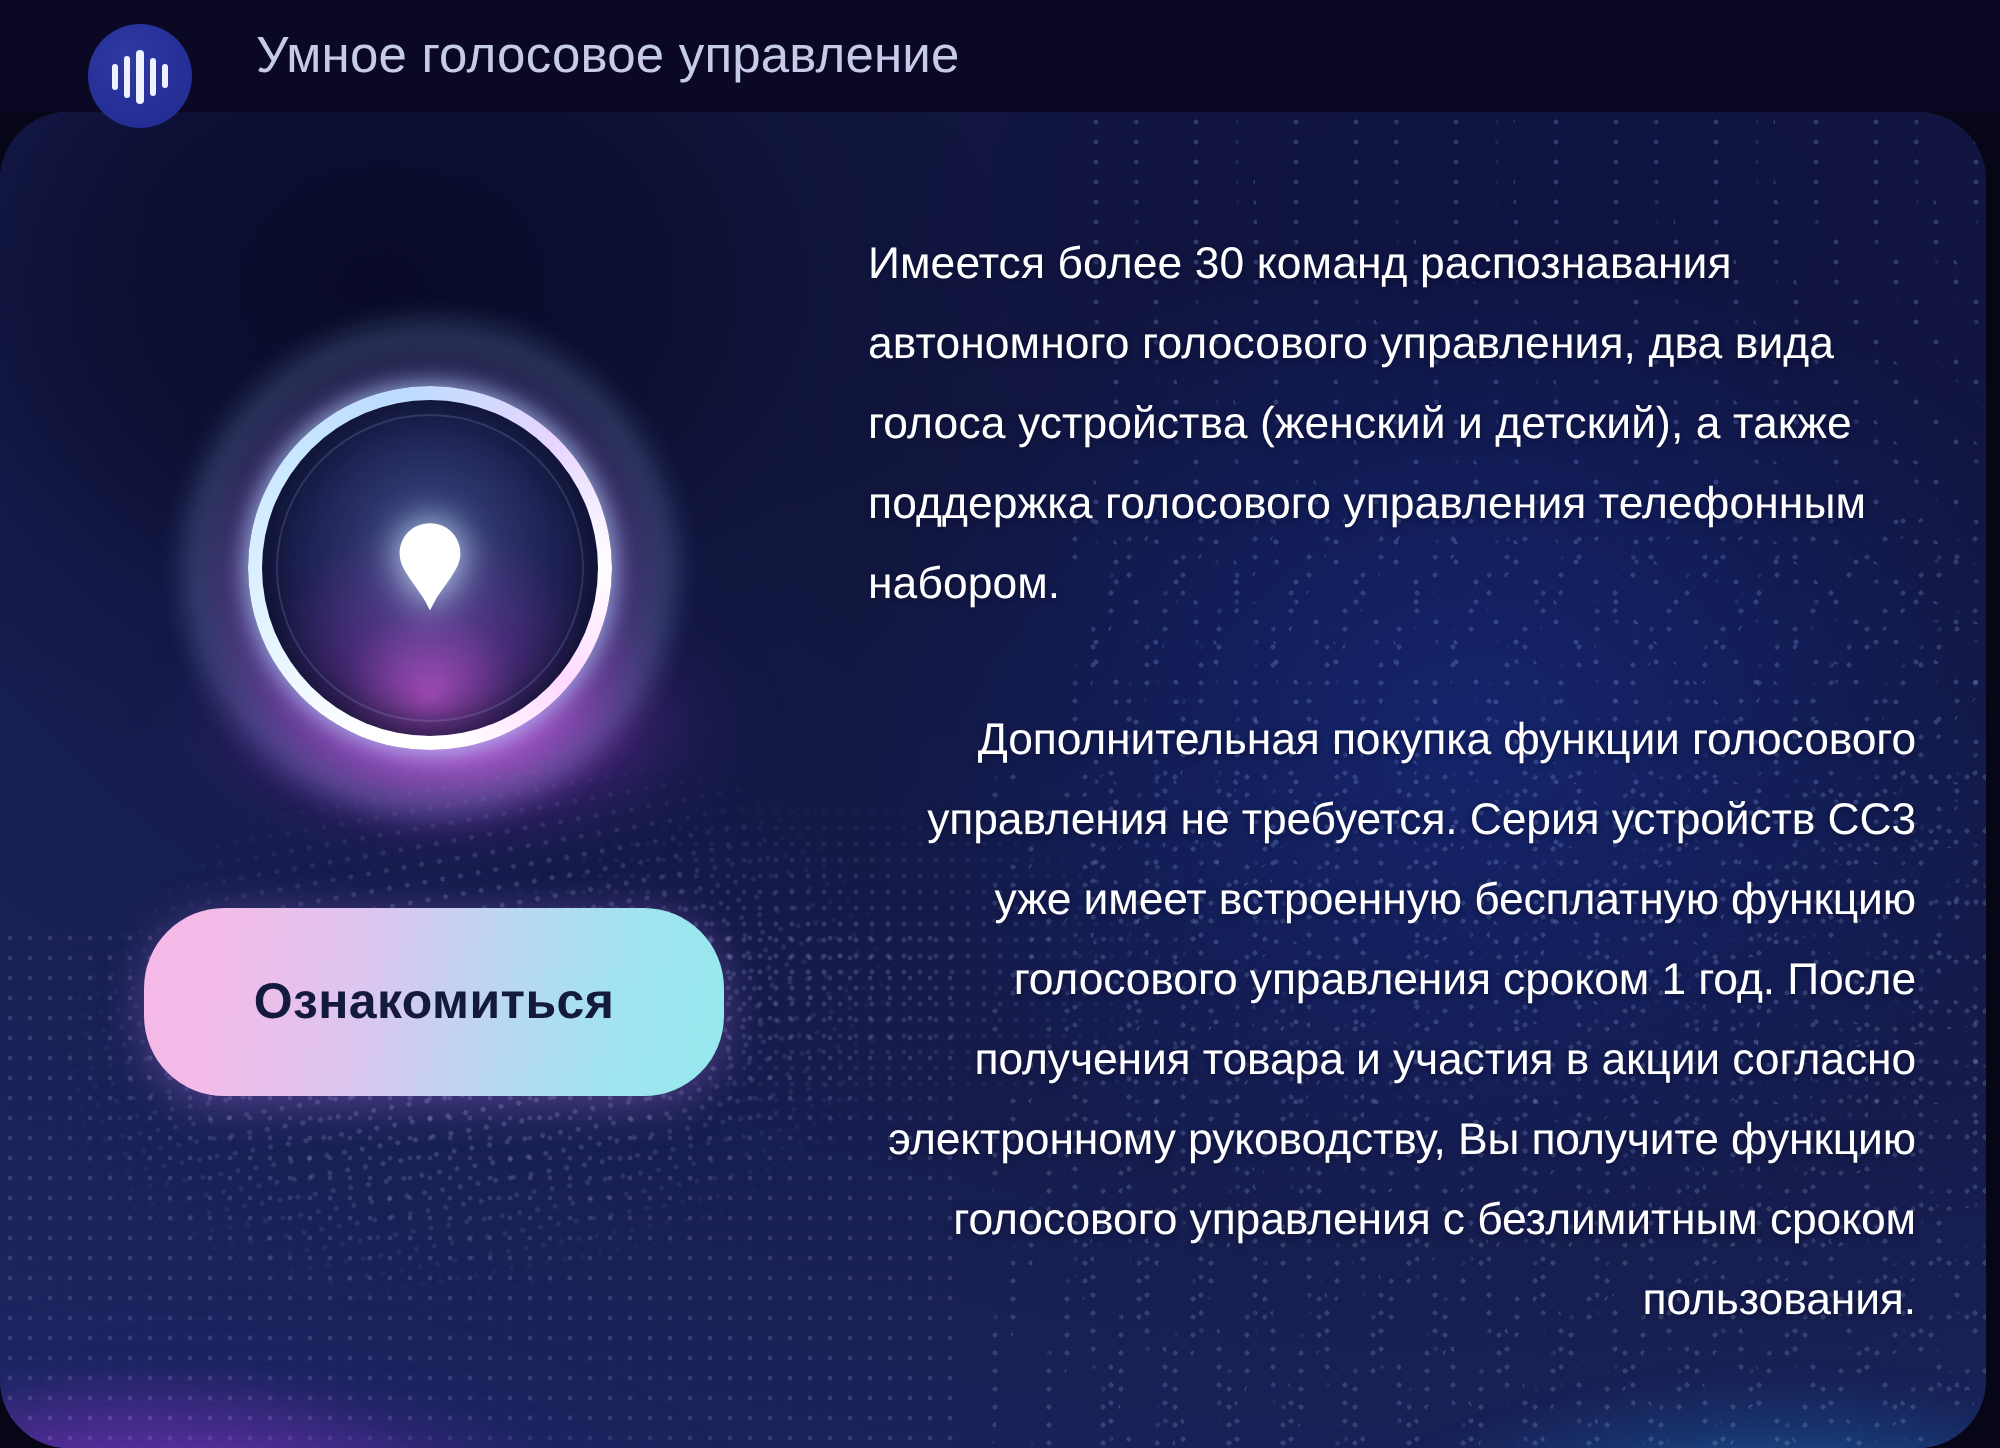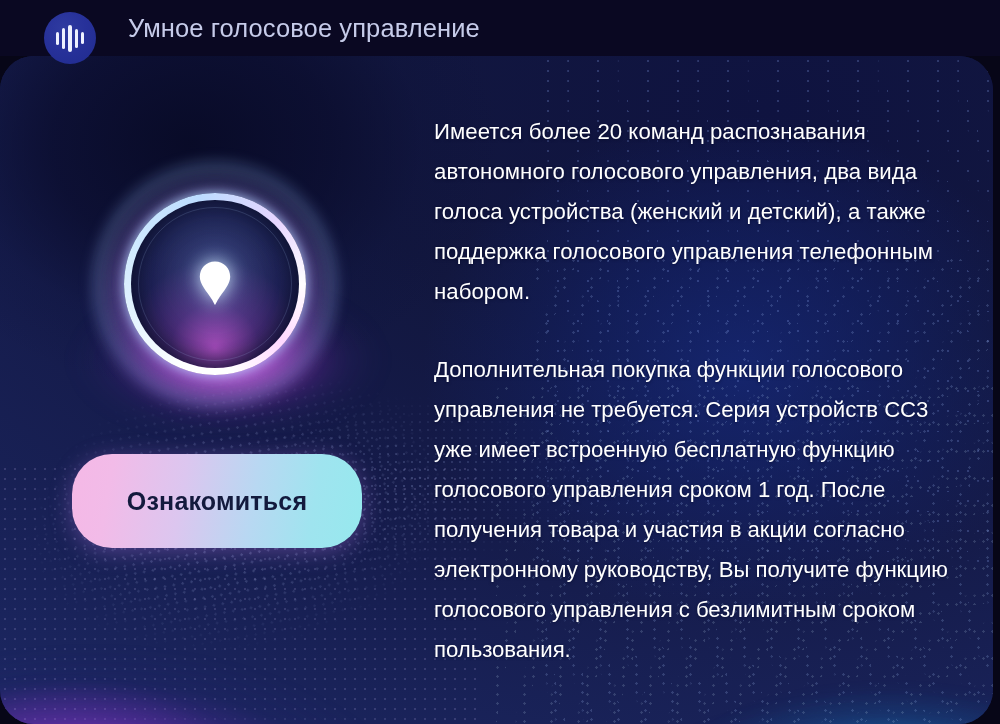--- a/index.html
+++ b/index.html
@@ -381,21 +381,21 @@
     color: #ffffff;
     font-size: 22.2px;
     font-weight: 400;
     line-height: 40px;
     letter-spacing: .05px;
     text-shadow: 0 1px 3px rgba(6,10,40,0.55);
   }
   .para + .para { margin-top: 38px; }
 
   
-  .para.p2 { letter-spacing: -0.05px; }
+  .para.p2 { letter-spacing: -0.05px; text-align: right; }
 </style>
 </head>
 <body>
 
 <div id="stage">
 
   <div class="header-strip"></div>
 
   <div class="card">
     <div class="card-bg-base"></div>
@@ -440,18 +440,18 @@
         <path d="M17 1.5 C26 1.5 32.2 8.6 32.2 16.6 C32.2 24.4 25.6 30.4 19.6 40.2 C18.6 42.0 17.6 44.2 17 45.0 C16.4 44.2 15.4 42.0 14.4 40.2 C8.4 30.4 1.8 24.4 1.8 16.6 C1.8 8.6 8 1.5 17 1.5 Z" fill="#ffffff"></path>
         <ellipse cx="14.4" cy="14.6" rx="8.2" ry="8.6" fill="#ffffff" opacity="0.95"></ellipse>
       </svg>
     </div>
 
     <button class="cta-btn">Ознакомиться</button>
   </div>
 
   <div class="right-col">
     <div class="body-copy">
-      <p class="para p1">Имеется более 20 команд распознавания автономного голосового управления, два вида голоса устройства (женский и детский), а также поддержка голосового управления телефонным набором.</p>
+      <p class="para p1">Имеется более 30 команд распознавания автономного голосового управления, два вида голоса устройства (женский и детский), а также поддержка голосового управления телефонным набором.</p>
       <p class="para p2">Дополнительная покупка функции голосового управления не требуется. Серия устройств CC3 уже имеет встроенную бесплатную функцию голосового управления сроком 1 год. После получения товара и участия в акции согласно электронному руководству, Вы получите функцию голосового управления с безлимитным сроком пользования.</p>
     </div>
   </div>
 
 </div>
 
 </body></html>

